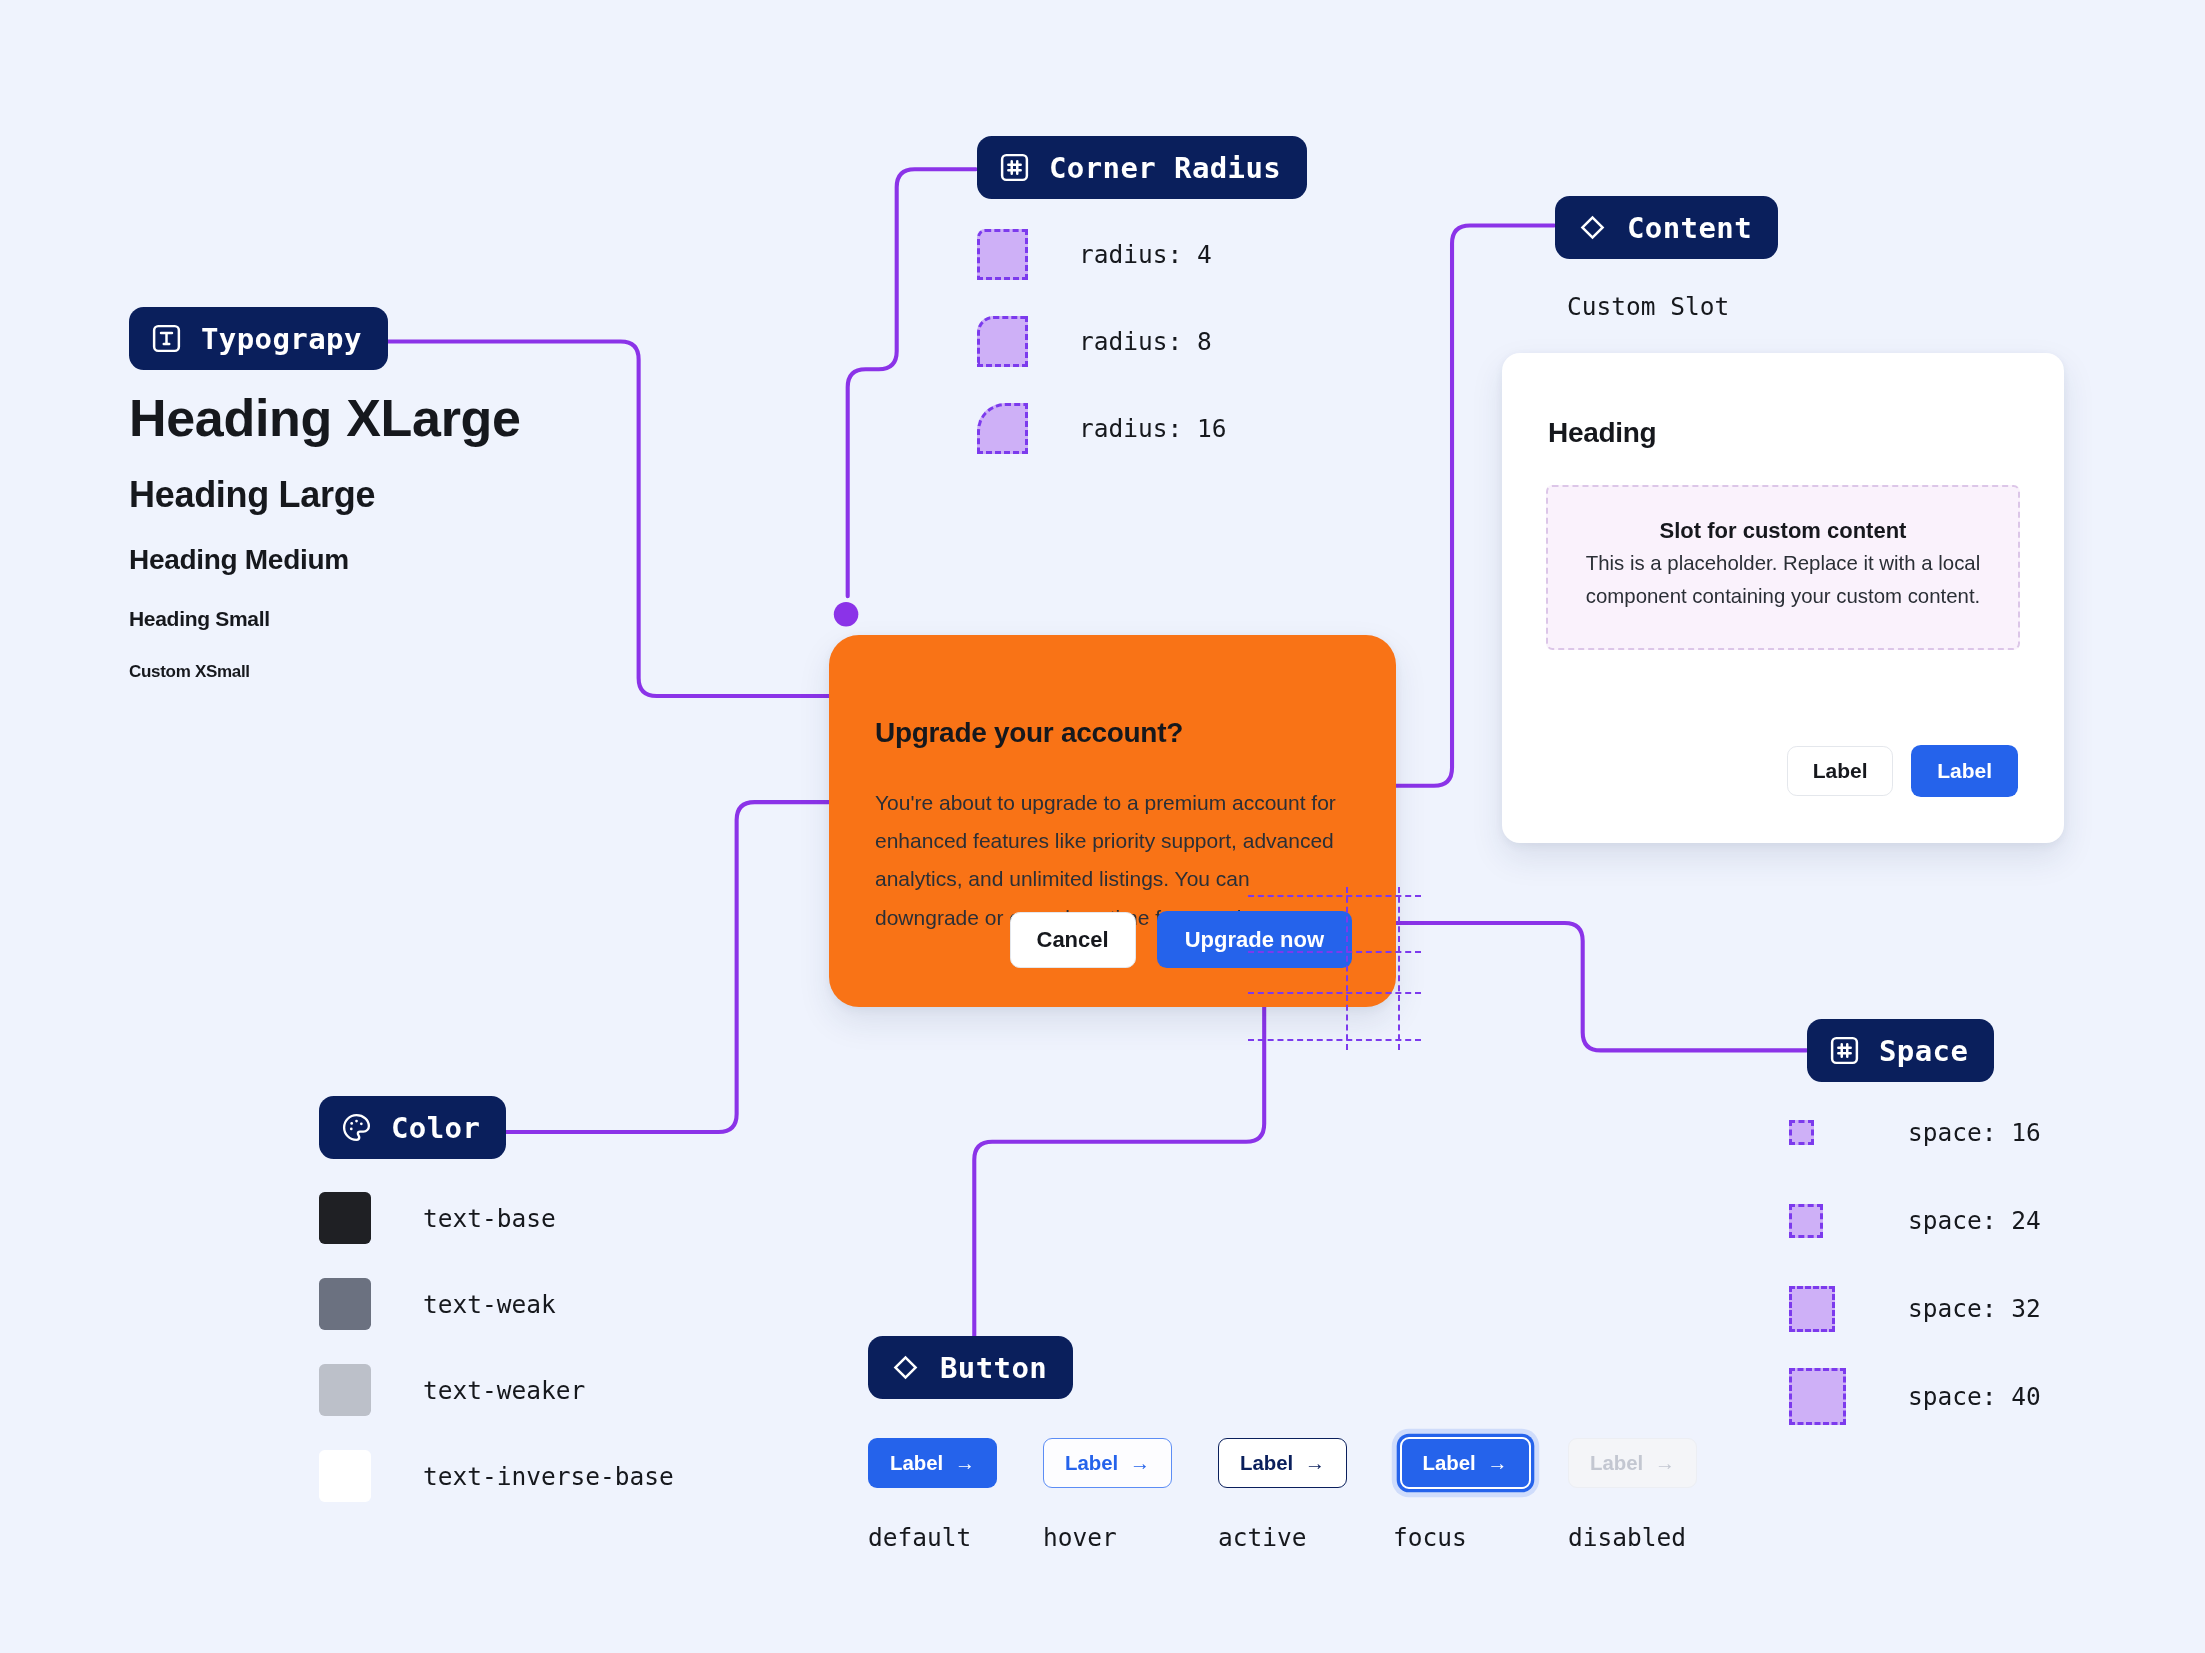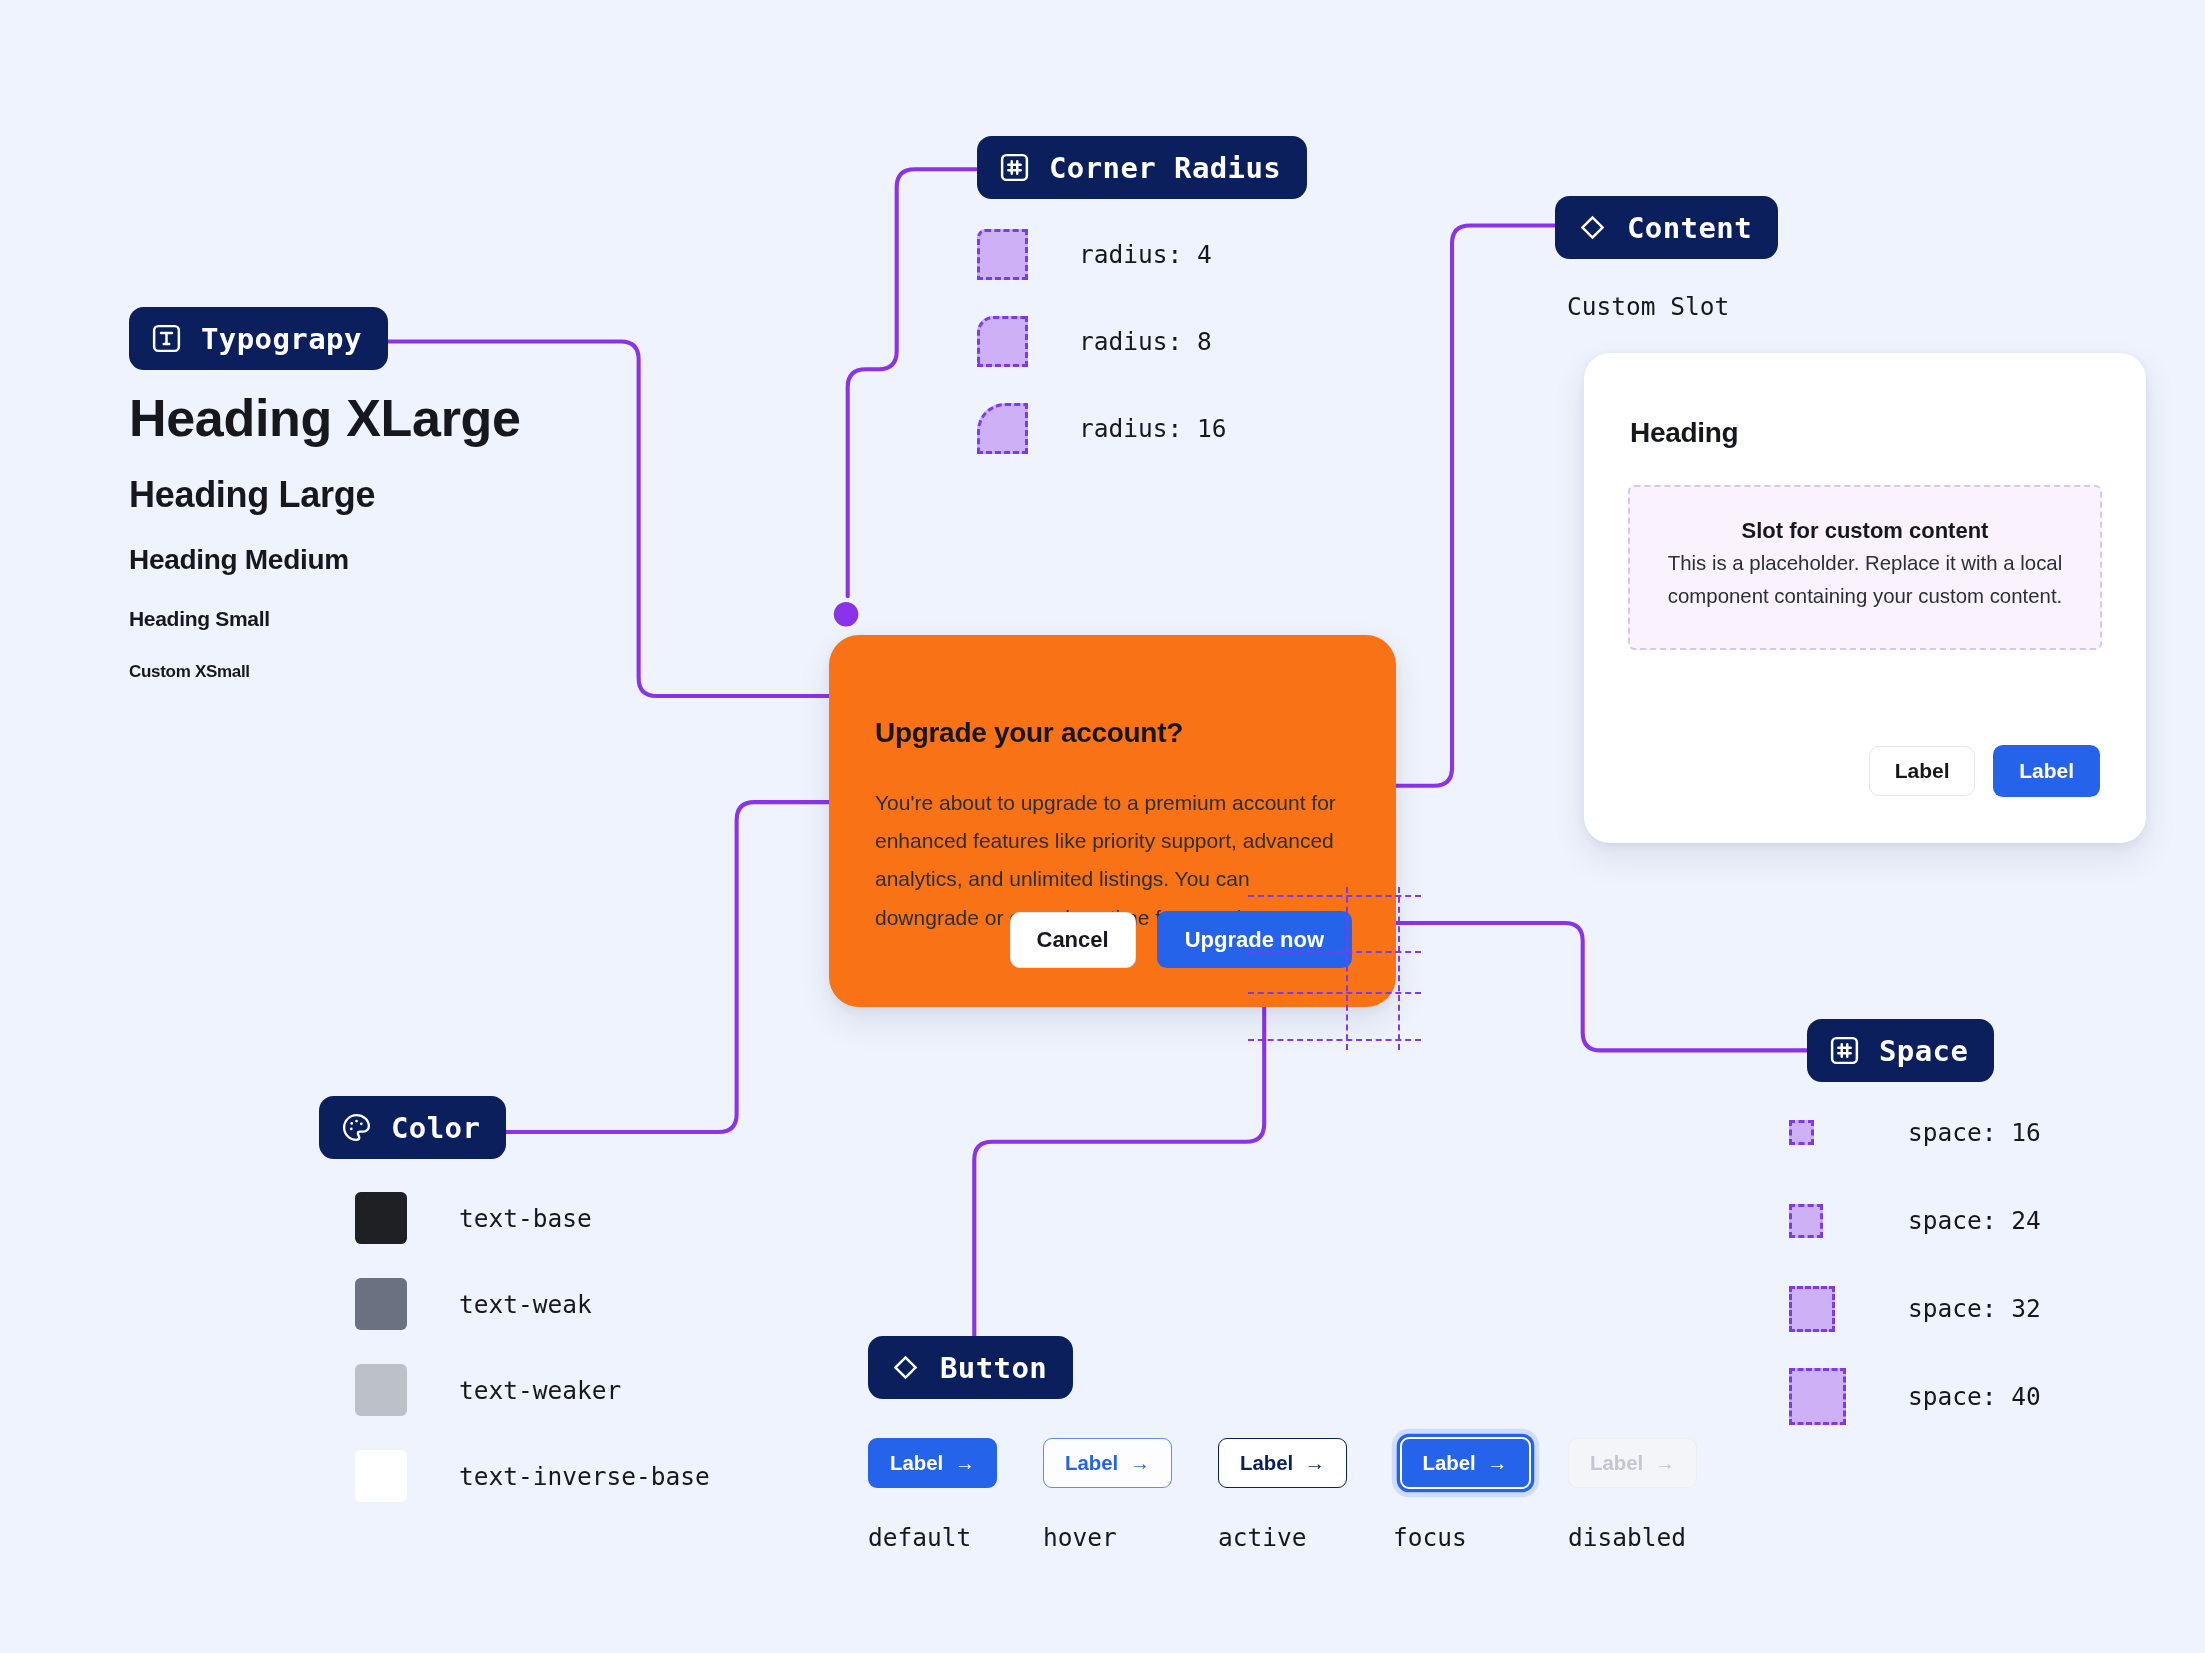--- a/index.html
+++ b/index.html
@@ -64,21 +64,21 @@
   .space-list .row { margin-bottom: 29px; height: 59px; }
   .spc-cell { width: 60px; display: flex; align-items: center; justify-content: flex-start; }
   .spc {
     background: #ceb0f7;
     border: 3.3px dashed #7c3aed;
   }
   .space-list .mono { margin-left: 59px; }
 
   
   .color-list { position: absolute; left: 319px; top: 1192px; }
-  .color-list .row { margin-bottom: 34px; height: 52px; margin-left: 36px; }
+  .color-list .row { margin-bottom: 34px; height: 52px; }
   .csw { width: 52px; height: 52px; border-radius: 5.7px; margin-right: 52px; }
 
   
   #dialog {
     position: absolute; left: 829px; top: 635px;
     width: 567px; height: 372px;
     background: #f97316;
     border-radius: 30px;
     box-shadow: 0 14.7px 33px rgba(30,45,90,.10), 0 2.5px 8.2px rgba(30,45,90,.06);
     z-index: 4;
@@ -106,23 +106,23 @@
     font-family: "Liberation Sans", sans-serif;
   }
 
   
   .gl { position: absolute; z-index: 5; }
   .gl.v { border-left: 2.5px dashed #7c3aed; width: 0; }
   .gl.h { border-top: 2.5px dashed #7c3aed; height: 0; }
 
   
   #content-card {
-    position: absolute; left: 1584px; top: 353px;
+    position: absolute; left: 1502px; top: 353px;
     width: 562px; height: 490px;
-    background: #ffffff; border-radius: 26px;
+    background: #ffffff; border-radius: 18px;
     box-shadow: 0 14.7px 33px rgba(30,45,90,.10), 0 2.5px 8.2px rgba(30,45,90,.06);
     z-index: 4;
   }
   #content-card .cc-head {
     position: absolute; left: 46px; top: 64px;
     font-size: 28px; font-weight: 700; color: #16181d; letter-spacing: -0.3px;
   }
   #content-card .slot {
     position: absolute; left: 44px; top: 132px; width: 474px;
     background: #faf2fc; border: 2.5px dashed #dcc6e8; border-radius: 6.5px;

